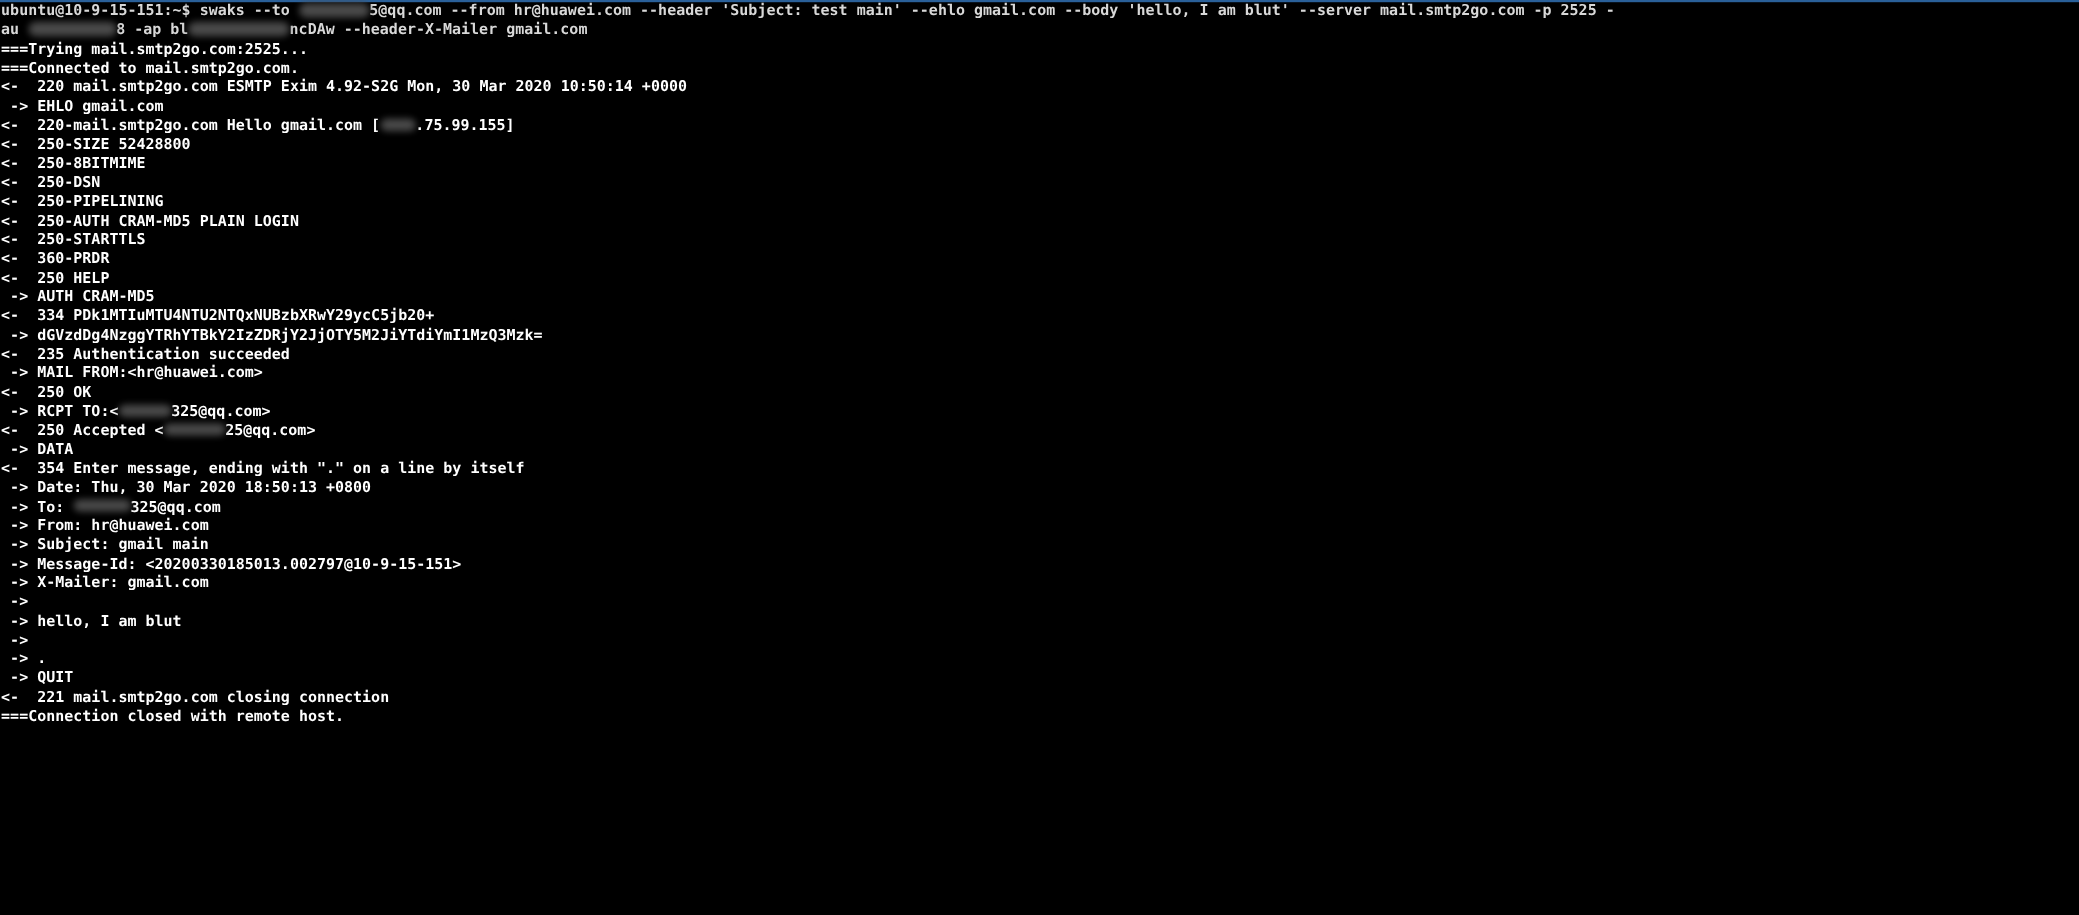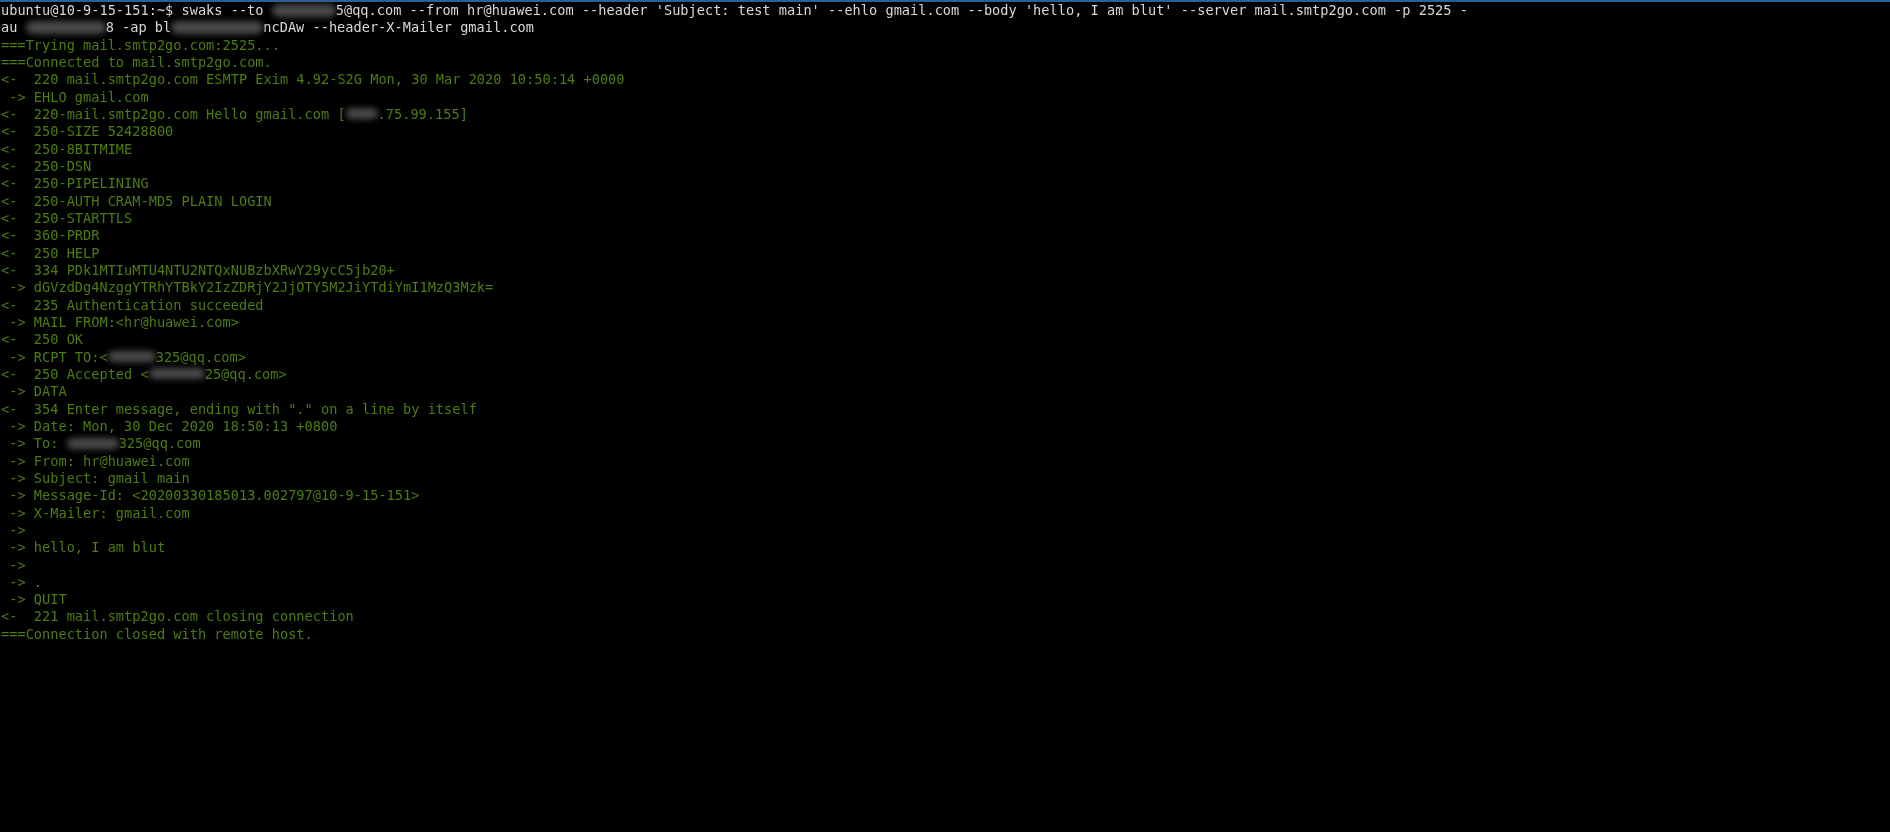--- a/index.html
+++ b/index.html
@@ -14,20 +14,21 @@
     overflow: hidden;
     font-family: "DejaVu Sans Mono", "Liberation Mono", monospace;
   }
 
   #terminal {
     position: relative;
     width: 1890px;
     height: 832px;
     background: #000000;
     overflow: hidden;
+    font-weight: bold;
   }
 
   
   .window-top-edge {
     position: absolute;
     top: 0;
     left: 0;
     width: 1890px;
     height: 2px;
     background: #2a6099;
@@ -39,21 +40,21 @@
     left: 0;
     width: 1890px;
     padding: 0;
   }
 
   .line {
     height: 17.34px;
     line-height: 17.34px;
     font-size: 13.6px;
     letter-spacing: 0.02px;
-    color: #4d7c0f;
+    color: #ffffff;
     white-space: pre;
     padding-left: 1px;
     font-family: "DejaVu Sans Mono", "Liberation Mono", monospace;
   }
 
   .line.prompt-line {
     color: #d8d8d8;
   }
 
   
@@ -91,30 +92,31 @@
         <div class="line"><span> -&gt;</span><span> EHLO gmail.com</span></div>
         <div class="line"><span>&lt;- </span><span> 220-mail.smtp2go.com Hello gmail.com [</span><span class="redact short" style="width: 32px;"></span><span>.75.99.155]</span></div>
         <div class="line"><span>&lt;- </span><span> 250-SIZE 52428800</span></div>
         <div class="line"><span>&lt;- </span><span> 250-8BITMIME</span></div>
         <div class="line"><span>&lt;- </span><span> 250-DSN</span></div>
         <div class="line"><span>&lt;- </span><span> 250-PIPELINING</span></div>
         <div class="line"><span>&lt;- </span><span> 250-AUTH CRAM-MD5 PLAIN LOGIN</span></div>
         <div class="line"><span>&lt;- </span><span> 250-STARTTLS</span></div>
         <div class="line"><span>&lt;- </span><span> 360-PRDR</span></div>
         <div class="line"><span>&lt;- </span><span> 250 HELP</span></div>
+        <div class="line"><span> -&gt;</span><span> AUTH CRAM-MD5</span></div>
         <div class="line"><span>&lt;- </span><span> 334 PDk1MTIuMTU4NTU2NTQxNUBzbXRwY29ycC5jb20+</span></div>
         <div class="line"><span> -&gt;</span><span> dGVzdDg4NzggYTRhYTBkY2IzZDRjY2JjOTY5M2JiYTdiYmI1MzQ3Mzk=</span></div>
         <div class="line"><span>&lt;- </span><span> 235 Authentication succeeded</span></div>
         <div class="line"><span> -&gt;</span><span> MAIL FROM:&lt;hr@huawei.com&gt;</span></div>
         <div class="line"><span>&lt;- </span><span> 250 OK</span></div>
         <div class="line"><span> -&gt;</span><span> RCPT TO:&lt;</span><span class="redact short" style="width: 48px;"></span><span>325@qq.com&gt;</span></div>
         <div class="line"><span>&lt;- </span><span> 250 Accepted &lt;</span><span class="redact short" style="width: 56px;"></span><span>25@qq.com&gt;</span></div>
         <div class="line"><span> -&gt;</span><span> DATA</span></div>
         <div class="line"><span>&lt;- </span><span> 354 Enter message, ending with "." on a line by itself</span></div>
-        <div class="line"><span> -&gt;</span><span> Date: Mon, 30 Dec 2020 18:50:13 +0800</span></div>
+        <div class="line"><span> -&gt;</span><span> Date: Thu, 30 Mar 2020 18:50:13 +0800</span></div>
         <div class="line"><span> -&gt;</span><span> To: </span><span class="redact short" style="width: 52px;"></span><span>325@qq.com</span></div>
         <div class="line"><span> -&gt;</span><span> From: hr@huawei.com</span></div>
         <div class="line"><span> -&gt;</span><span> Subject: gmail main</span></div>
         <div class="line"><span> -&gt;</span><span> Message-Id: &lt;20200330185013.002797@10-9-15-151&gt;</span></div>
         <div class="line"><span> -&gt;</span><span> X-Mailer: gmail.com</span></div>
         <div class="line"><span> -&gt;</span><span></span></div>
         <div class="line"><span> -&gt;</span><span> hello, I am blut</span></div>
         <div class="line"><span> -&gt;</span><span></span></div>
         <div class="line"><span> -&gt;</span><span> .</span></div>
         <div class="line"><span> -&gt;</span><span> QUIT</span></div>

